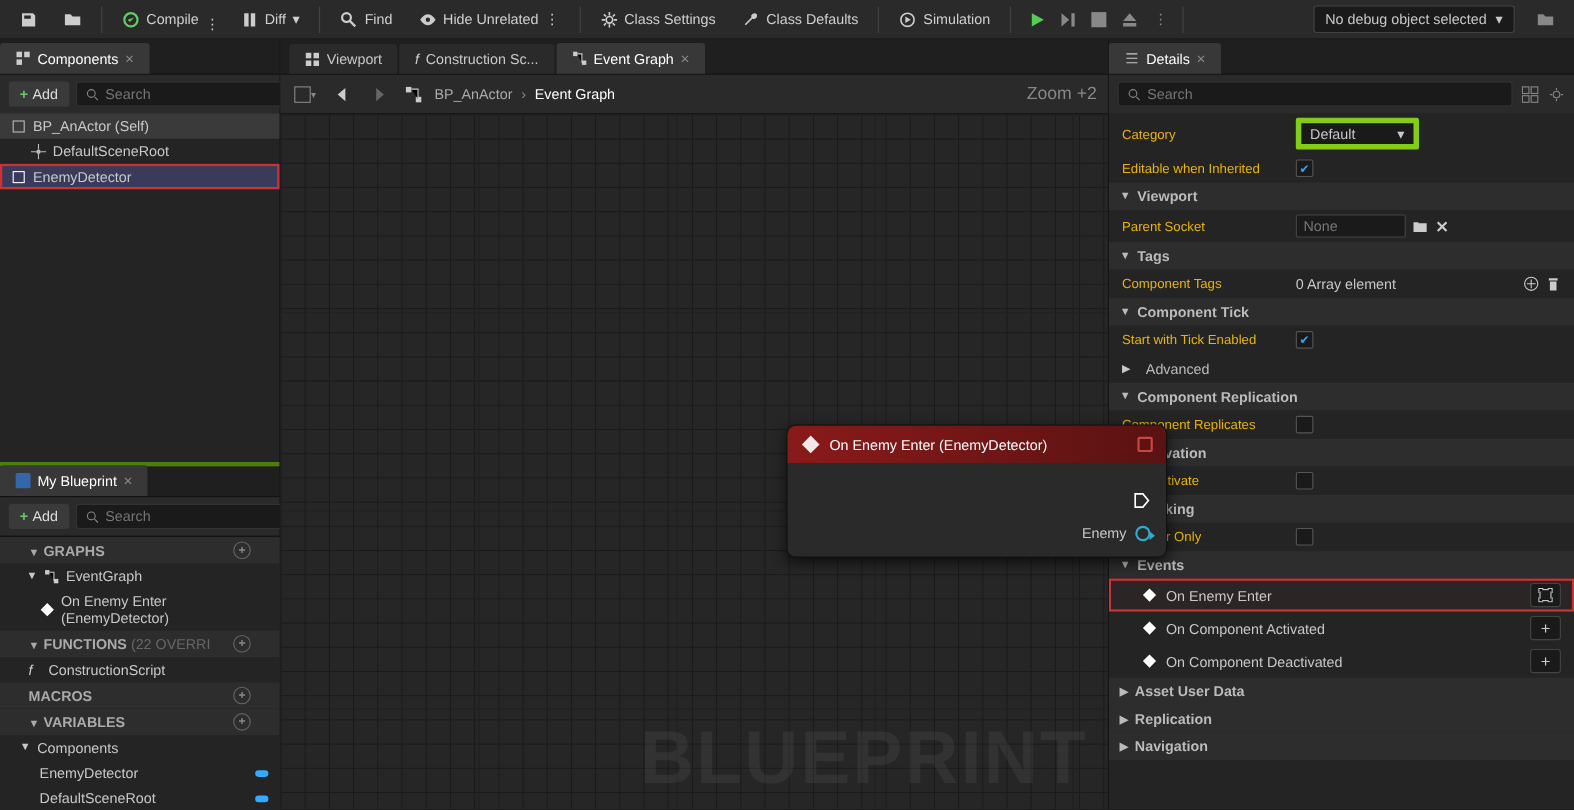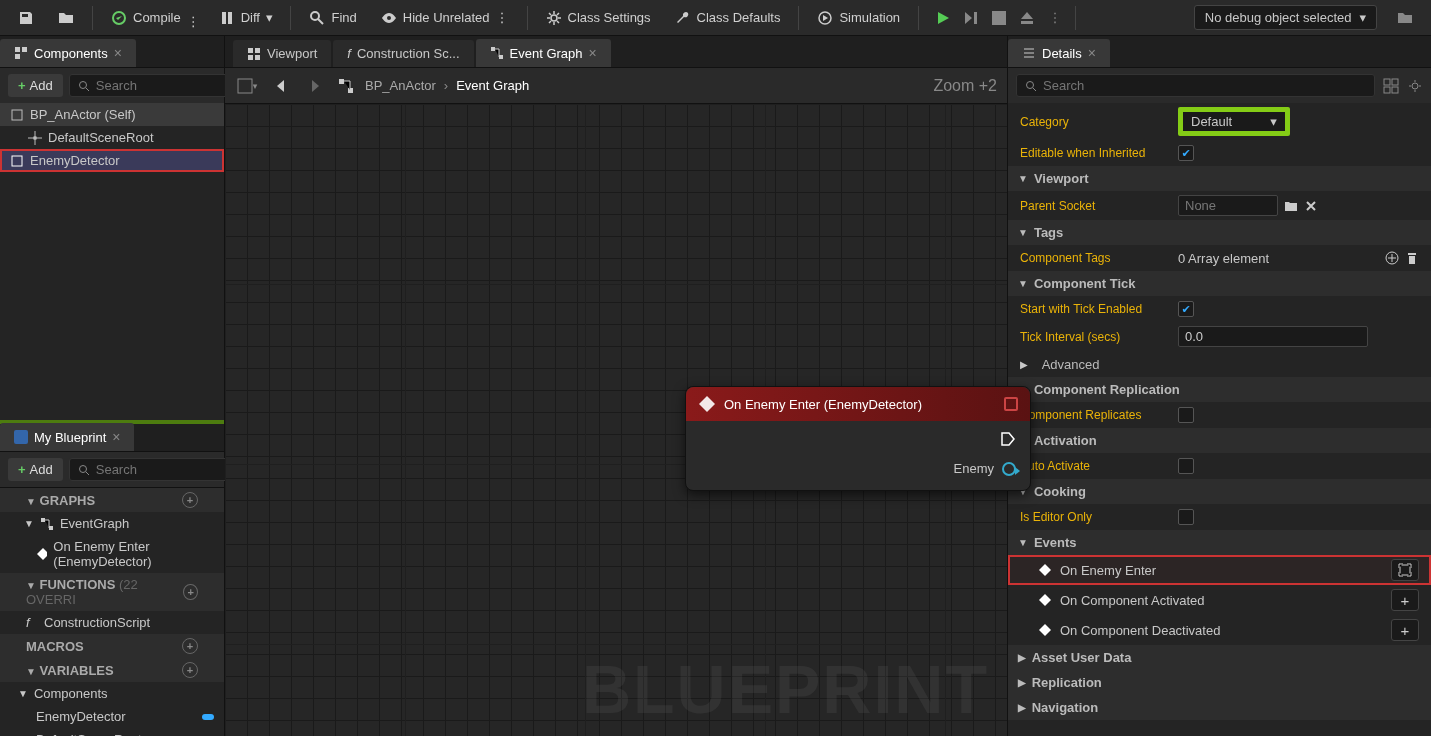--- a/index.html
+++ b/index.html
@@ -10,21 +10,21 @@
 .toolbar-btn { display: flex; align-items: center; gap: 6px; padding: 4px 10px; border-radius: 3px; cursor: pointer; color: #d0d0d0; }
 .toolbar-sep { width: 1px; height: 24px; background: #444; margin: 0 4px; }
 .toolbar-icon { width: 16px; height: 16px; display: inline-block; }
 .dropdown-arrow { width: 8px; height: 8px; display: inline-block; }
 .debug-select { background: #1a1a1a; border: 1px solid #444; padding: 4px 10px; border-radius: 3px; display: flex; align-items: center; gap: 8px; cursor: pointer; margin-left: auto; margin-right: 6px; }
 .play-controls { display: flex; align-items: center; gap: 4px; margin-left: 4px; }
 .play-btn { width: 24px; height: 24px; display: flex; align-items: center; justify-content: center; cursor: pointer; }
 
 
 .main { flex: 1; display: flex; }
-.left-col { width: 225px; display: flex; flex-direction: column; background: #242424; border-right: 1px solid #111; }
+.left-col { width: 255px; display: flex; flex-direction: column; background: #242424; border-right: 1px solid #111; }
 .center-col { flex: 1; display: flex; flex-direction: column; background: #242424; position: relative; }
 .right-col { width: 424px; display: flex; flex-direction: column; background: #242424; border-left: 1px solid #111; }
 
 
 .tab-bar { height: 32px; background: #1f1f1f; display: flex; align-items: flex-end; border-bottom: 1px solid #111; }
 .tab { padding: 6px 14px; background: #2d2d2d; border-radius: 3px 3px 0 0; margin-right: 2px; display: flex; align-items: center; gap: 6px; cursor: pointer; color: #bbb; }
 .tab.active { background: #383838; color: #fff; }
 .tab-close { font-size: 14px; cursor: pointer; color: #888; }
 
 
@@ -63,21 +63,21 @@
 .graph-canvas { flex: 1; position: relative; background: #262626;
   background-image: linear-gradient(#1f1f1f 1px, transparent 1px), linear-gradient(90deg, #1f1f1f 1px, transparent 1px),
                     linear-gradient(#1a1a1a 1px, transparent 1px), linear-gradient(90deg, #1a1a1a 1px, transparent 1px);
   background-size: 180px 180px, 180px 180px, 22px 22px, 22px 22px;
 }
 .watermark { position: absolute; right: 18px; bottom: 8px; font-size: 68px; font-weight: 800; color: rgba(255,255,255,0.06); letter-spacing: 2px; pointer-events: none; }
 
 .event-node { position: absolute; left: 460px; top: 282px; width: 346px; background: #2a2a2a; border: 1px solid #111; border-radius: 8px; box-shadow: 0 4px 12px rgba(0,0,0,0.6); }
 .event-node-header { background: linear-gradient(90deg, #8a1a1a, #5a1212); padding: 8px 12px; border-radius: 8px 8px 0 0; display: flex; align-items: center; gap: 8px; color: #fff; font-weight: 500; font-size: 15px; }
 .event-node-header .stop { margin-left: auto; width: 14px; height: 14px; border: 2px solid #c44; border-radius: 2px; }
-.event-node-body { padding: 10px 14px 14px; display: flex; flex-direction: column; align-items: flex-end; gap: 14px; }
+.event-node-body { padding: 26px 14px 14px; display: flex; flex-direction: column; align-items: flex-end; gap: 14px; }
 .exec-pin { width: 16px; height: 16px; }
 .data-pin { display: flex; align-items: center; gap: 8px; font-size: 15px; }
 .data-pin .circ { width: 14px; height: 14px; border: 2px solid #3ac; border-radius: 50%; position: relative; }
 .data-pin .circ::after { content: ''; position: absolute; right: -6px; top: 3px; width: 0; height: 0; border-top: 4px solid transparent; border-bottom: 4px solid transparent; border-left: 5px solid #3ac; }
 
 
 .details-body { flex: 1; overflow: auto; }
 .details-search-row { display: flex; align-items: center; gap: 6px; padding: 6px 8px; background: #2a2a2a; }
 .details-group-header { background: #2d2d2d; padding: 5px 10px; display: flex; align-items: center; gap: 6px; font-weight: 600; color: #bbb; cursor: pointer; }
 .prop-row { display: flex; align-items: center; padding: 4px 12px; gap: 8px; min-height: 26px; }
@@ -499,26 +499,20 @@
           <span style="font-size:10px">▼</span>
           <span>Component Tick</span>
         </div>
       <div class="prop-row">
         <span class="prop-label">Start with Tick Enabled</span>
         <div class="prop-val">
             <div class="checkbox checked"></div>
           </div>
       </div>
       <div class="prop-row">
-        <span class="prop-label">Tick Interval (secs)</span>
-        <div class="prop-val">
-            <input class="text-input" value="0.0" style="">
-          </div>
-      </div>
-      <div class="prop-row">
           <span style="font-size:10px;margin-right:6px">▶</span>
           <span style="color:#bbb">Advanced</span>
         </div>
 
       <div class="details-group-header">
           <span style="font-size:10px">▼</span>
           <span>Component Replication</span>
         </div>
       <div class="prop-row">
         <span class="prop-label">Component Replicates</span>

